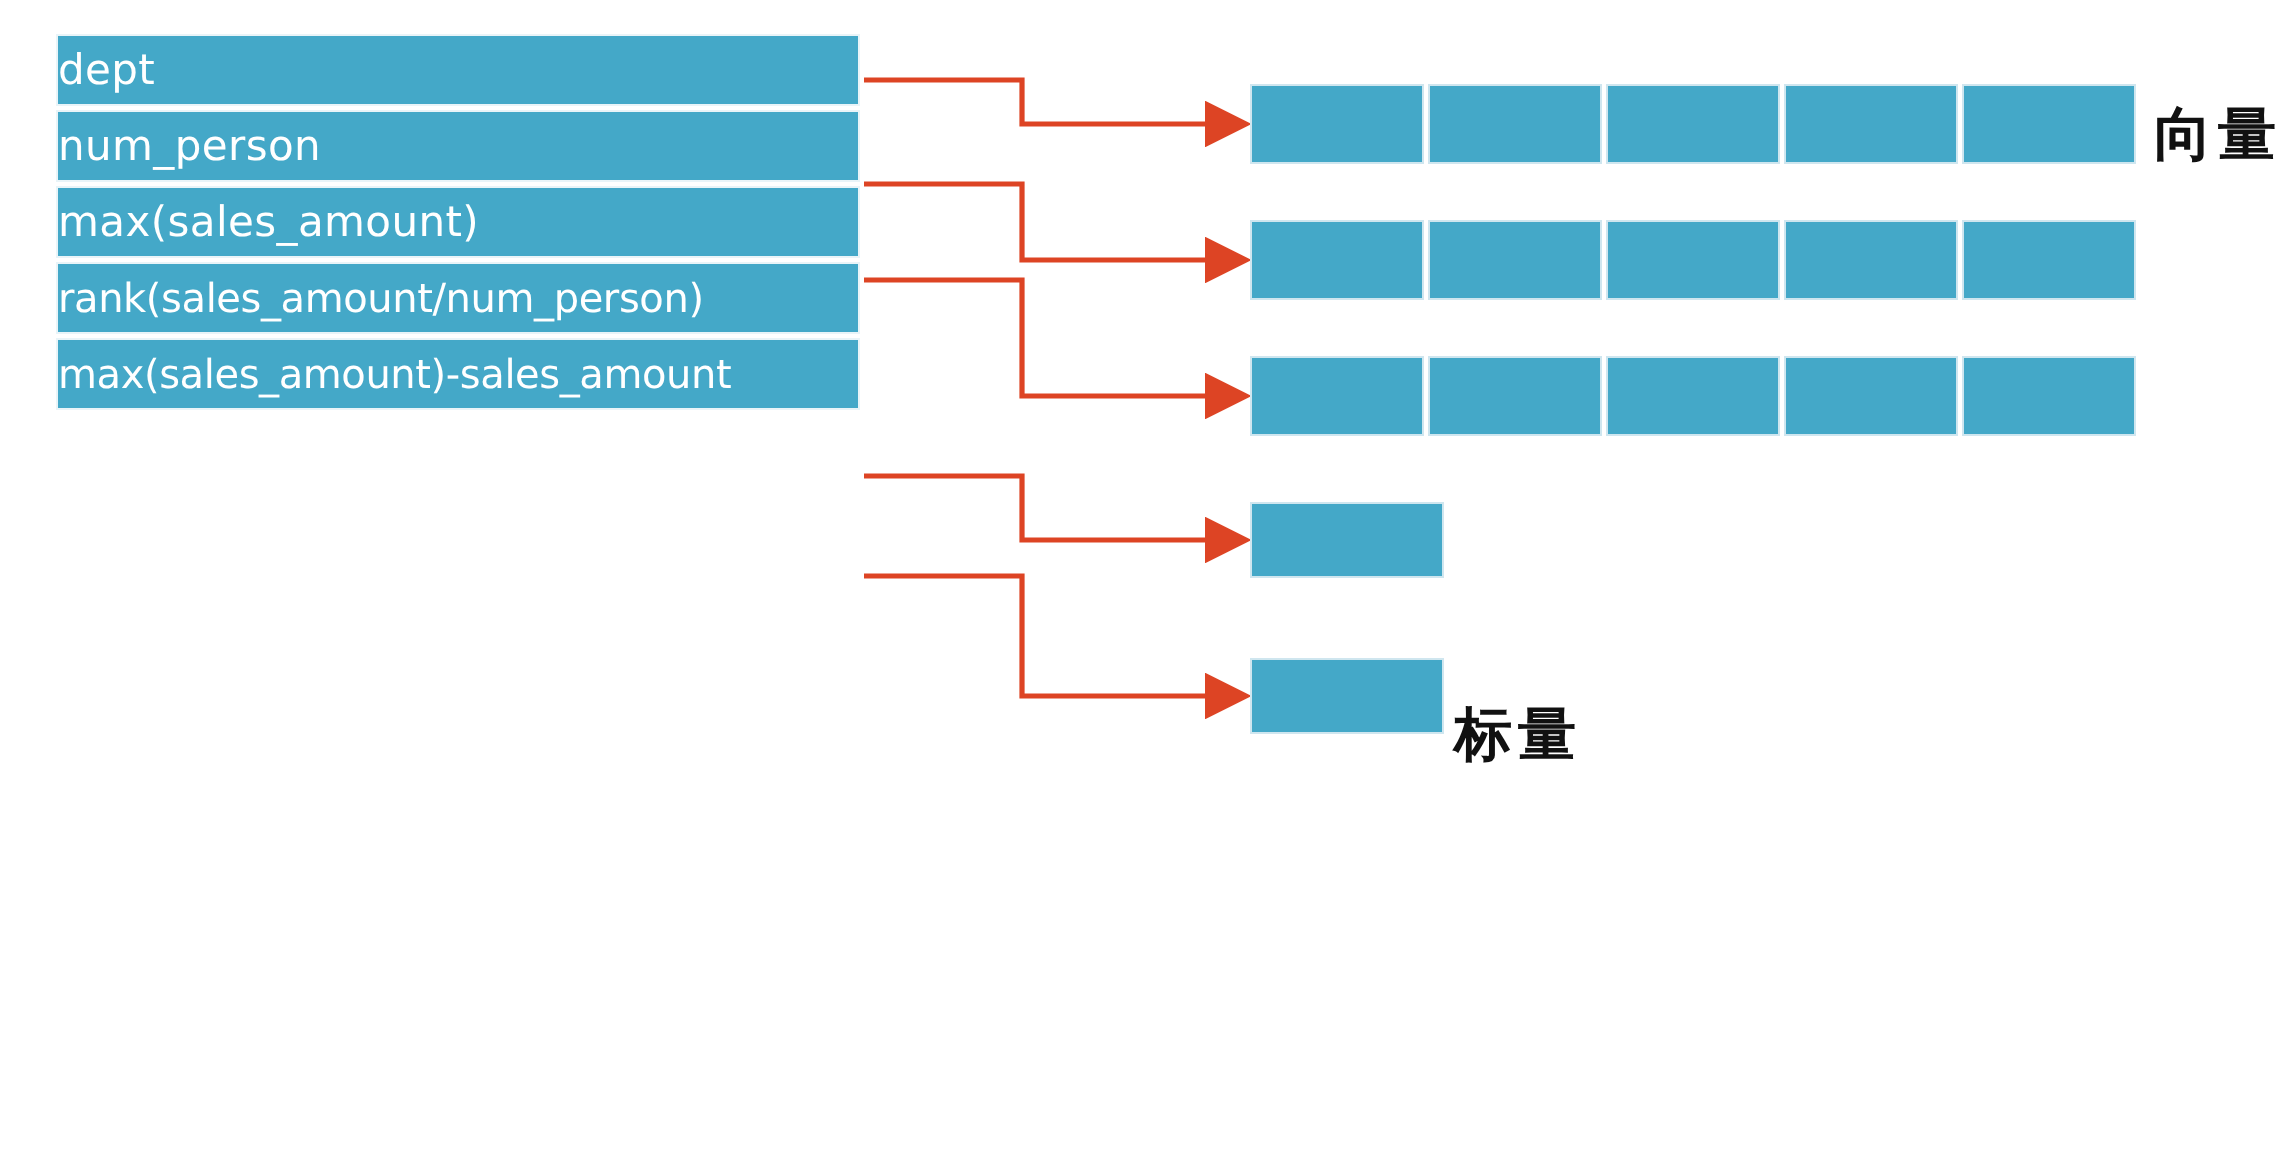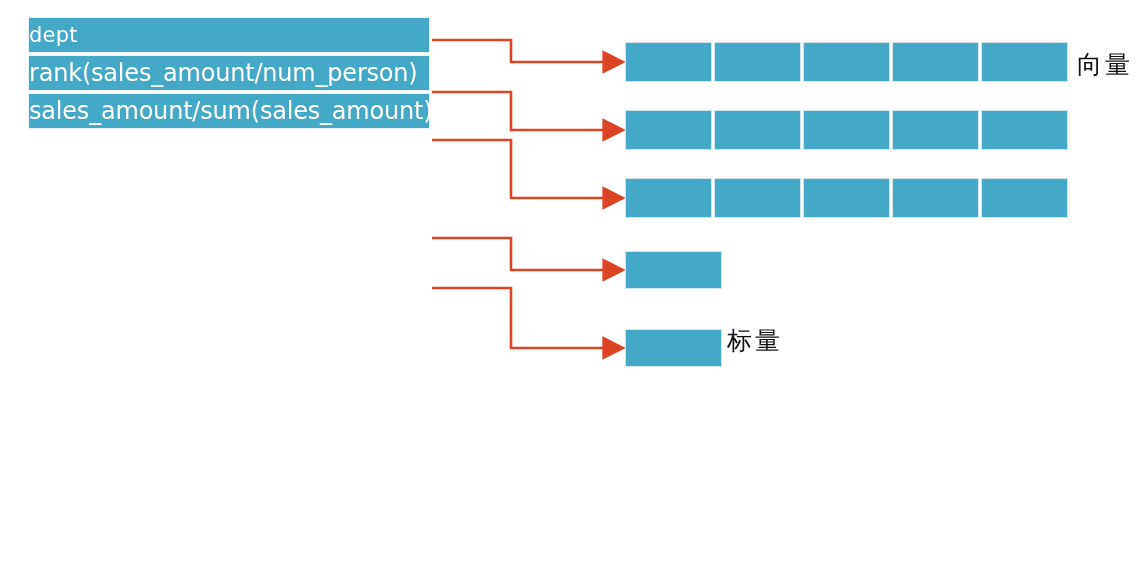--- a/index.html
+++ b/index.html
@@ -39,21 +39,21 @@
   }
   .expr-label {
     color: #ffffff;
     font-size: 21px;
     font-weight: 400;
     letter-spacing: 0.2px;
     white-space: nowrap;
     font-family: "DejaVu Sans", sans-serif;
   }
   .expr-label.tight {
-    font-size: 24px;
+    font-size: 20px;
     letter-spacing: -0.2px;
   }
 
   
   .vector-row {
     position: absolute;
     display: flex;
   }
   .vector-cell {
     width: 87px;
@@ -71,22 +71,22 @@
     height: 38px;
     background: #44A8C8;
     border: 1px solid #cfe6ef;
     box-sizing: border-box;
   }
 
   
   .cjk-label {
     position: absolute;
     color: #111111;
-    font-size: 25px;
-    font-weight: 400;
+    font-size: 29px;
+    font-weight: 700;
     letter-spacing: 3px;
     white-space: nowrap;
     font-family: "DejaVu Sans", sans-serif;
   }
 
   
   #connectors {
     position: absolute;
     left: 0;
     top: 0;
@@ -118,34 +118,40 @@
     <polyline points="432,288 511,288 511,348 605,348" fill="none" stroke="#DD4424" stroke-width="2.6" marker-end="url(#arrowhead)"></polyline>
   </svg>
 
   <div id="expr-column">
 
     <div class="expr-row">
       <span class="expr-label">dept</span>
     </div>
 
 
+    <div class="expr-row">
+      <span class="expr-label">num_person</span>
+    </div>
 
 
+    <div class="expr-row">
+      <span class="expr-label">max(sales_amount)</span>
+    </div>
 
 
 
     <div class="expr-row">
       <span class="expr-label tight">rank(sales_amount/num_person)</span>
     </div>
 
+    <div class="expr-row">
+      <span class="expr-label tight">max(sales_amount)-sales_amount</span>
+    </div>
 
 
-    <div class="expr-row">
-      <span class="expr-label tight">sales_amount/sum(sales_amount)*100</span>
-    </div>
 
   </div>
 
   <div class="vector-row" style="left:625px; top:42px;">
     <div class="vector-cell"></div>
     <div class="vector-cell"></div>
     <div class="vector-cell"></div>
     <div class="vector-cell"></div>
     <div class="vector-cell"></div>
   </div>
@@ -165,15 +171,15 @@
     <div class="vector-cell"></div>
     <div class="vector-cell"></div>
   </div>
 
   <div class="scalar-box" style="left:625px; top:251px;"></div>
 
   <div class="scalar-box" style="left:625px; top:329px;"></div>
 
   <div class="cjk-label" style="left:1077px; top:48px;">向量</div>
 
-  <div class="cjk-label" style="left:727px; top:324px;">标量</div>
+  <div class="cjk-label" style="left:727px; top:348px;">标量</div>
 
 </div>
 
 </body></html>

